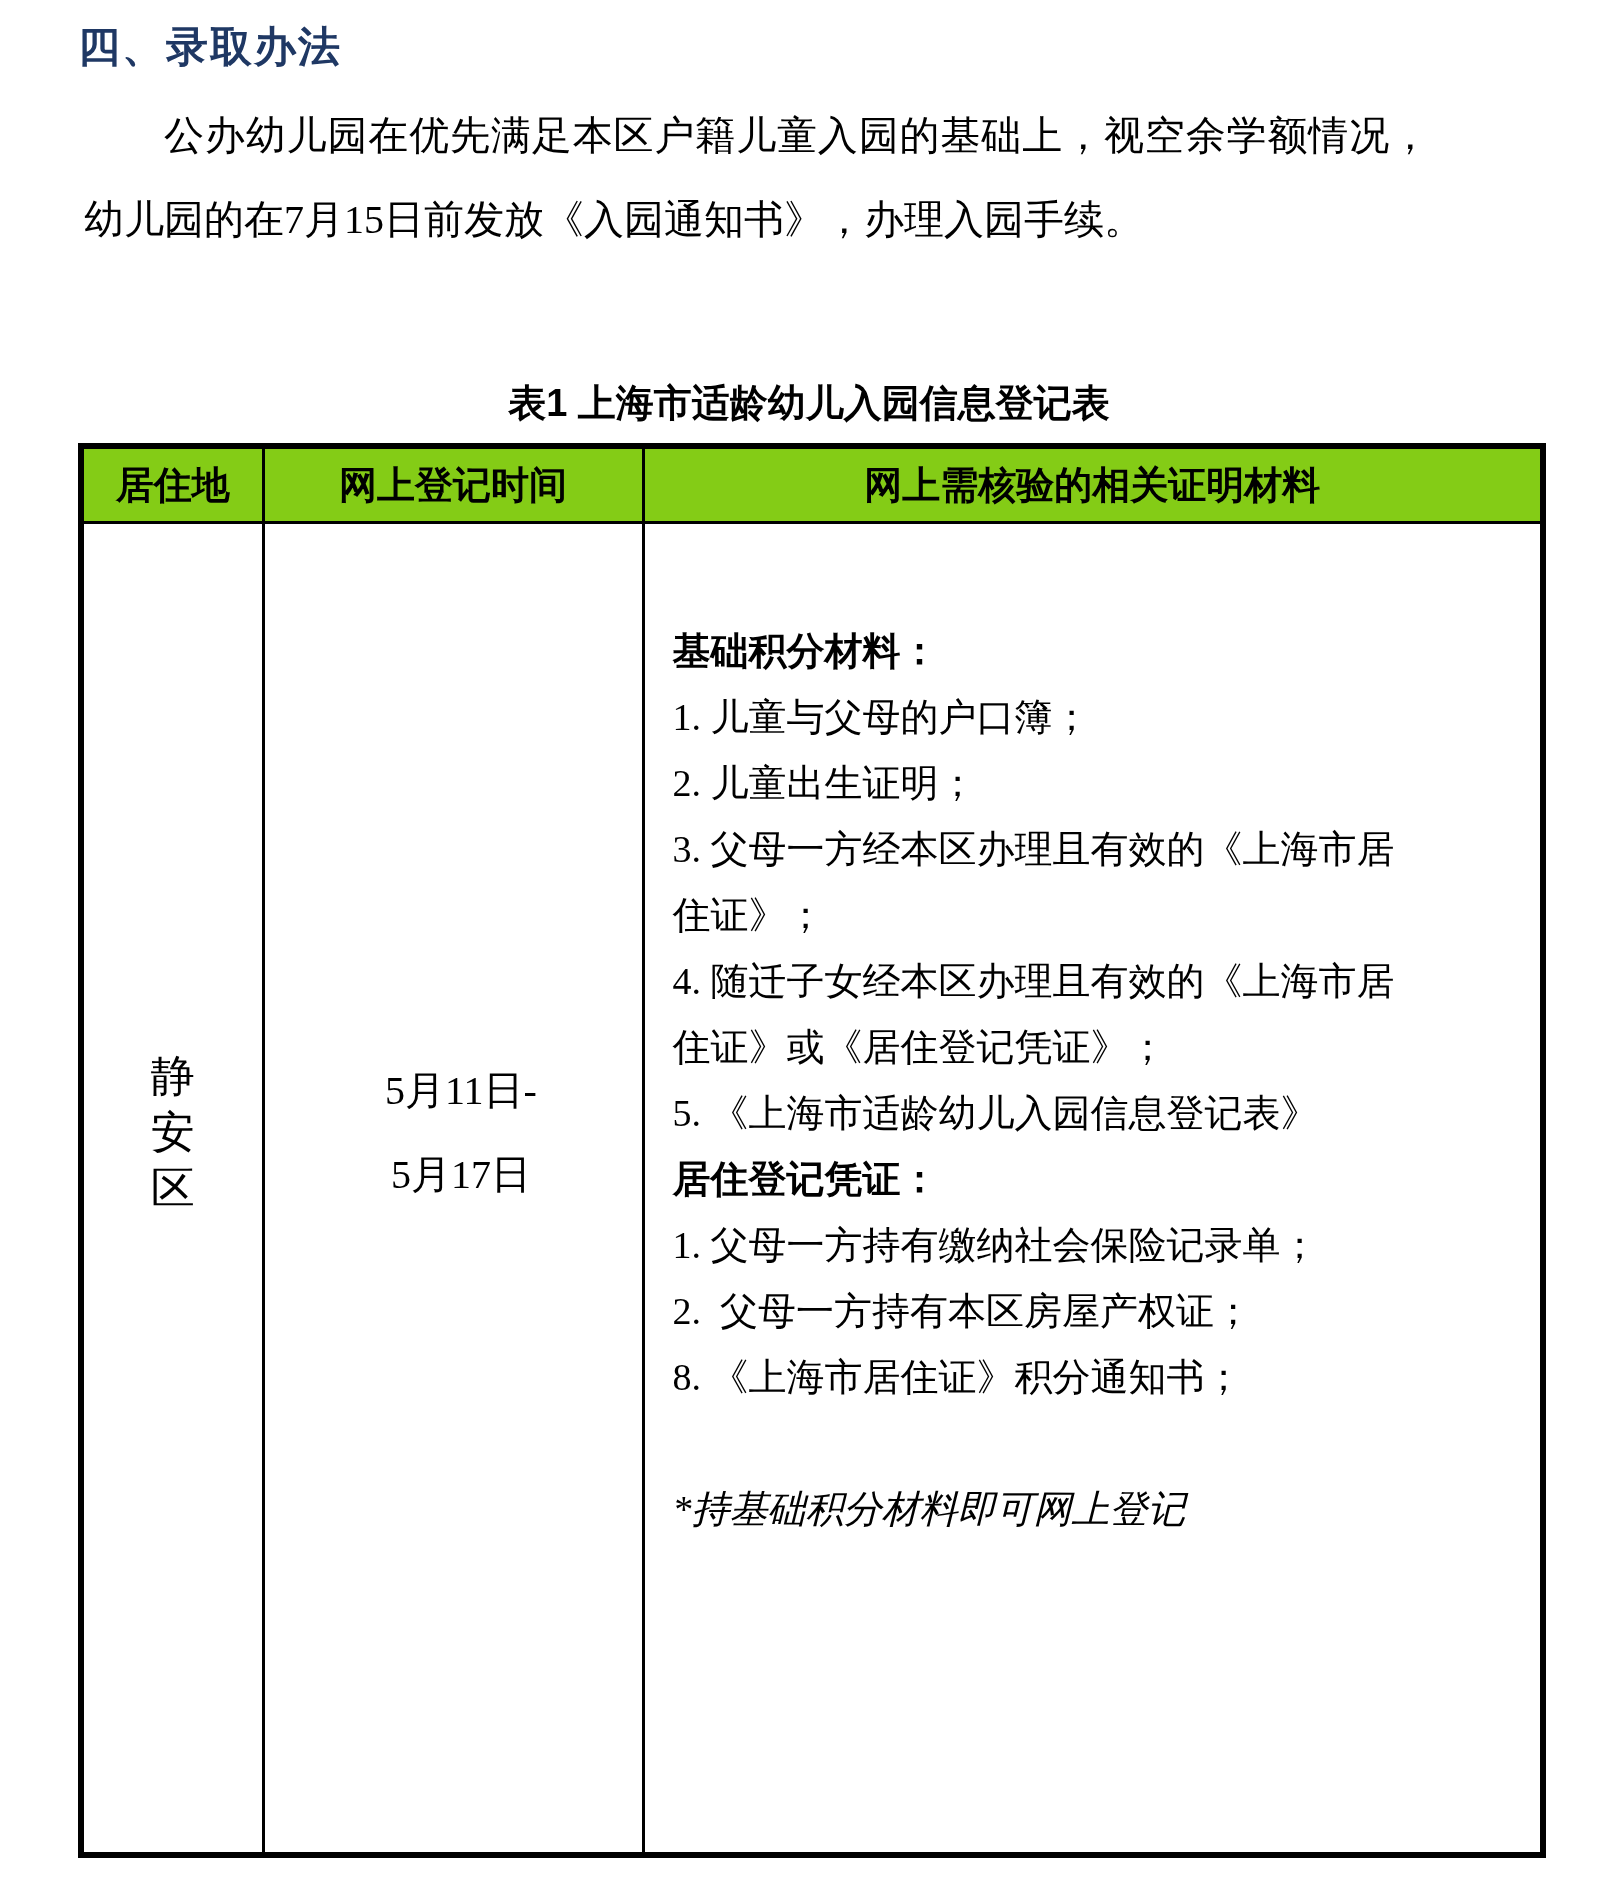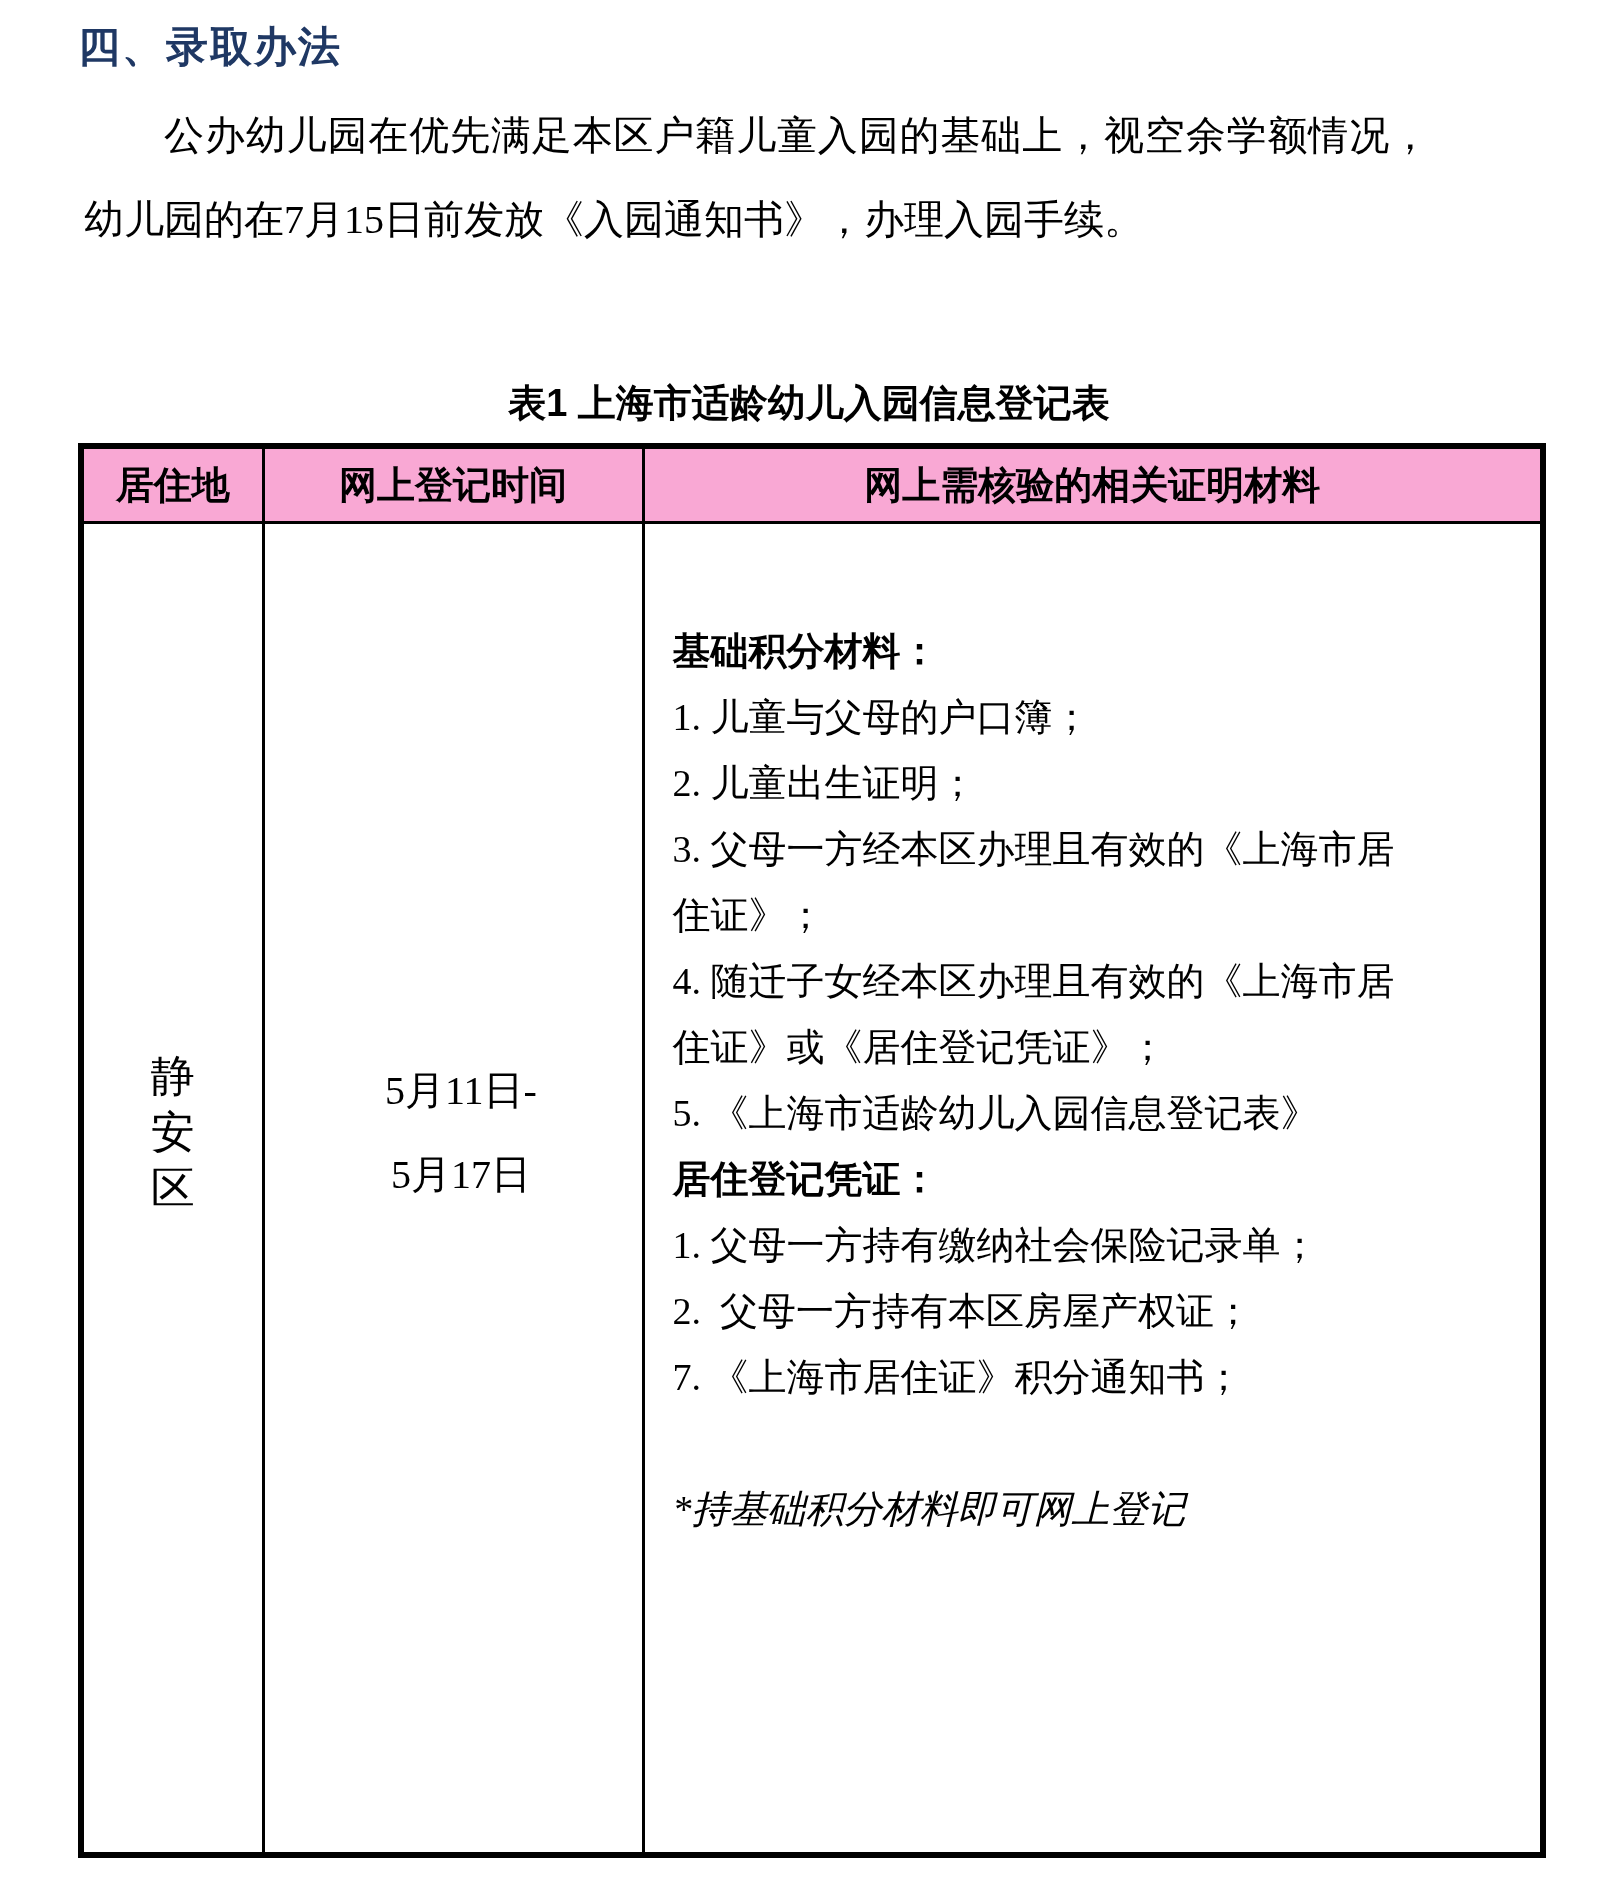--- a/index.html
+++ b/index.html
@@ -51,21 +51,21 @@
     margin: 18px 0 0 78px;
     width: 1462px;
     border-collapse: collapse;
     table-layout: fixed;
     border: 6px solid #000000;
   }
   table.reg th, table.reg td {
     border: 3px solid #000000;
   }
   table.reg th {
-    background: #f9a8d4;
+    background: #84cc16;
     height: 70px;
     font-family: "Liberation Sans", "DejaVu Sans", sans-serif;
     font-weight: bold;
     font-size: 38px;
     text-align: center;
     vertical-align: middle;
   }
   table.reg td { height: 1234px; background: #ffffff; }
   col.c1 { width: 182px; }
   col.c2 { width: 380px; }
@@ -153,20 +153,20 @@
           <div class="m-line">1. 儿童与父母的户口簿；</div>
           <div class="m-line">2. 儿童出生证明；</div>
           <div class="m-line">3. 父母一方经本区办理且有效的《上海市居</div>
           <div class="m-line">住证》；</div>
           <div class="m-line">4. 随迁子女经本区办理且有效的《上海市居</div>
           <div class="m-line">住证》或《居住登记凭证》；</div>
           <div class="m-line">5. 《上海市适龄幼儿入园信息登记表》</div>
           <div class="m-line bold">居住登记凭证：</div>
           <div class="m-line">1. 父母一方持有缴纳社会保险记录单；</div>
           <div class="m-line">2.  父母一方持有本区房屋产权证；</div>
-          <div class="m-line">7. 《上海市居住证》积分通知书；</div>
+          <div class="m-line">8. 《上海市居住证》积分通知书；</div>
           <div class="m-line gap-top">*持基础积分材料即可网上登记</div>
         </td>
       </tr>
     </tbody>
   </table>
 
 </main>
 
 </body></html>

